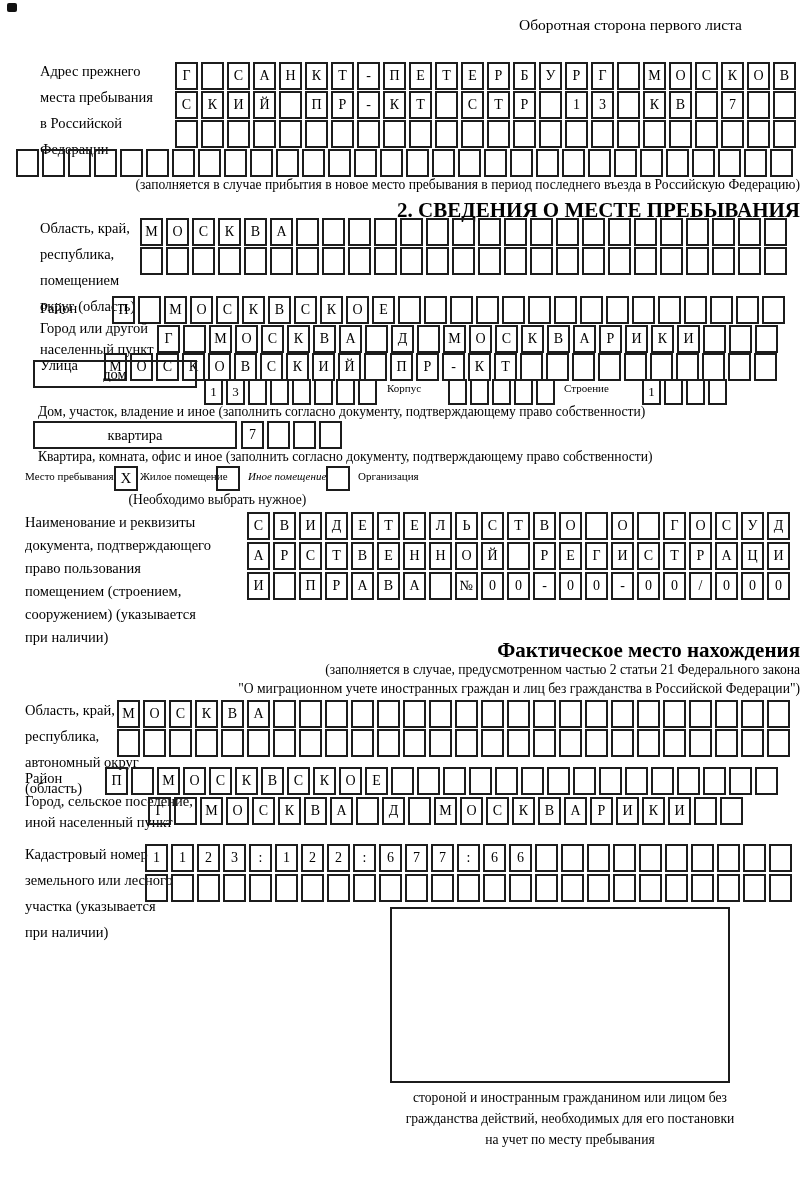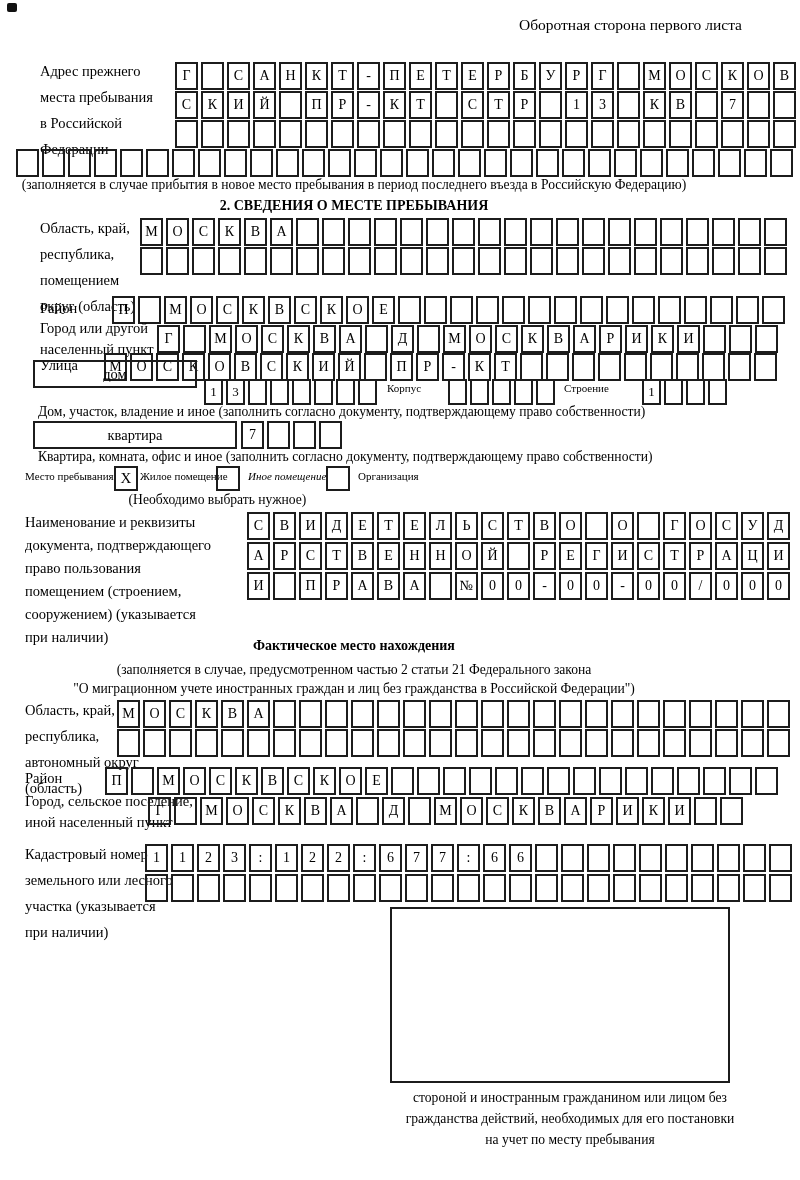--- a/index.html
+++ b/index.html
@@ -6,22 +6,22 @@
   .page{
     position:relative;width:800px;height:1180px;background:#fff;overflow:hidden;
     font-family:"Liberation Serif","DejaVu Serif",serif;color:#000;
   }
   .abs{position:absolute;}
   .hdr{font-size:15.5px;}
   .lbl{font-size:14.5px;line-height:26px;}
   .lbl.tight{line-height:21px;}
   .lbl.mid{line-height:23px;}
   .note{font-size:13.6px;white-space:nowrap;}
-  .center{left:16px;width:676px;text-align:center;}
-  .sec-title{font-size:14px;font-weight:bold;font-family:Liberation Serif, serif;}
+  .center{left:0;width:800px;text-align:right;}
+  .sec-title{font-size:21px;font-weight:bold;font-family:Liberation Serif, serif;}
   .cells{display:flex;}
   .cell{
     width:19px;height:24px;border:2px solid #1c1c1c;margin-right:3px;
     display:flex;align-items:center;justify-content:center;
     font-size:14px;flex:none;box-sizing:content-box;
   }
   .cells.sm .cell{width:15px;height:22px;font-size:13px;}
   .wbox{
     border:2px solid #1c1c1c;height:24px;display:flex;align-items:center;justify-content:center;
     font-size:14.5px;box-sizing:content-box;

